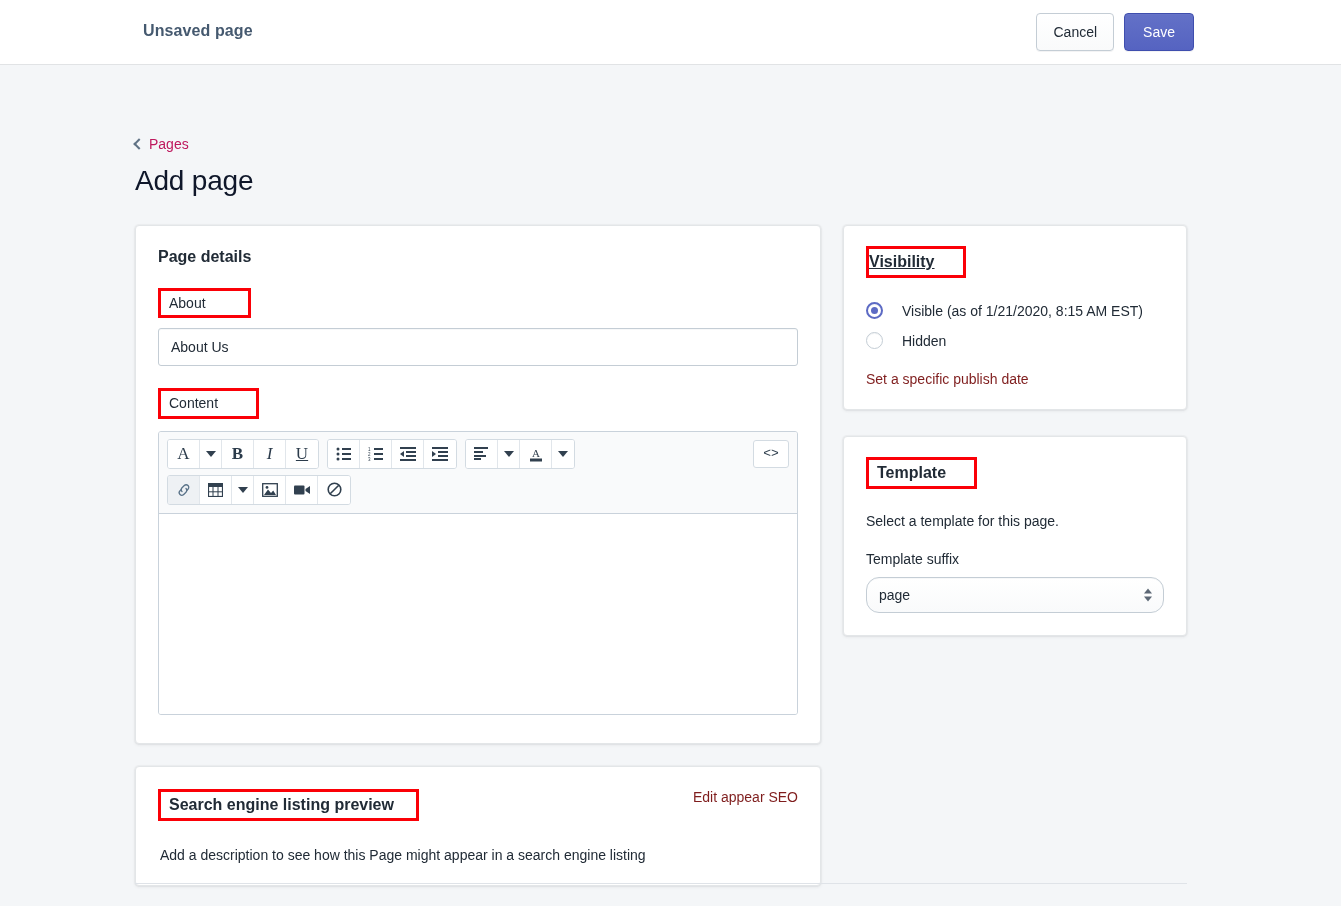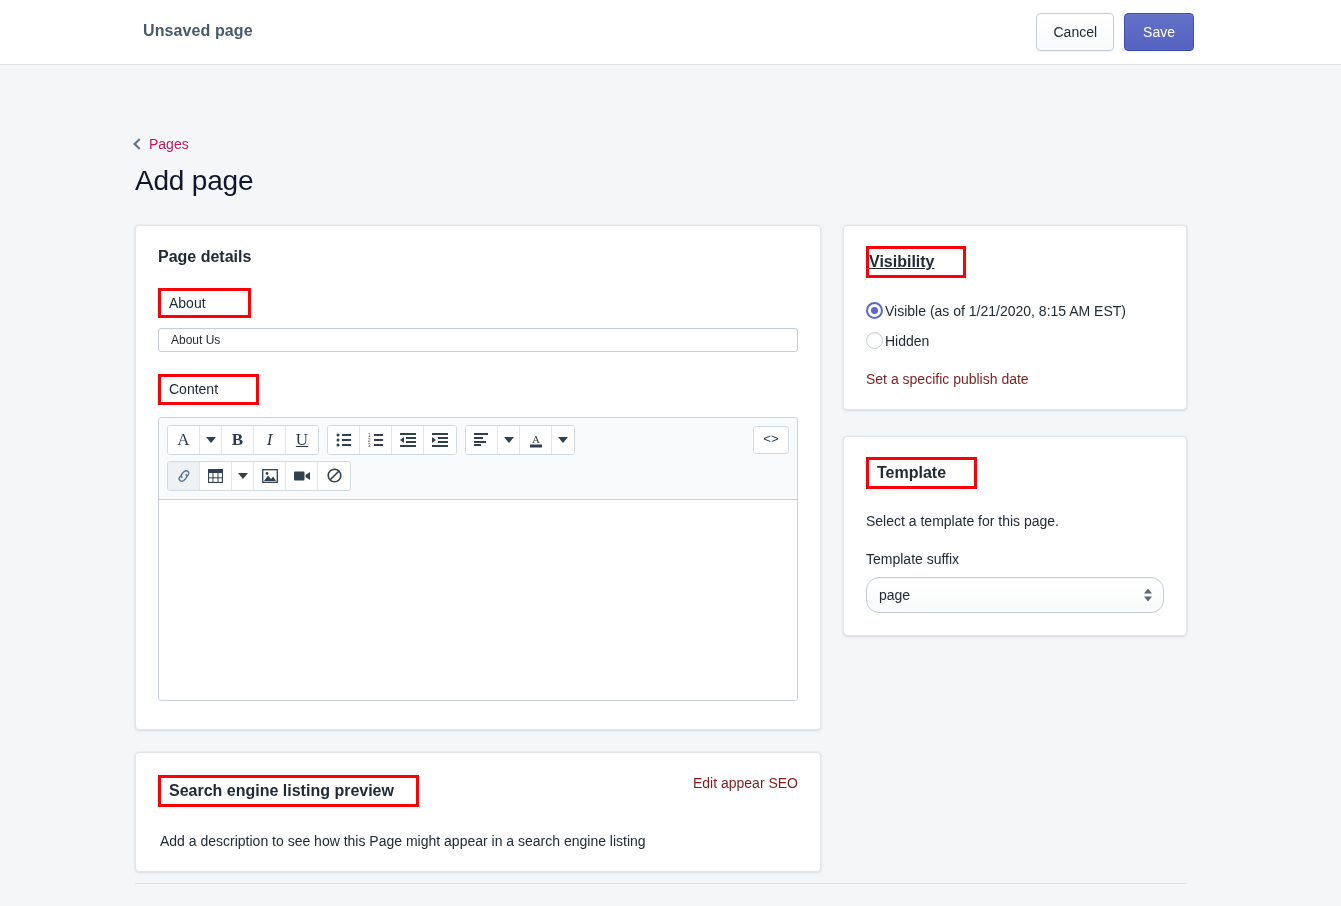--- a/index.html
+++ b/index.html
@@ -145,27 +145,27 @@
     padding: 22px 22px 28px 22px;
   }
   .pd-heading { margin-bottom: 22px; }
   .field-label {
     font-size: 14px;
     color: #212b36;
     line-height: 1.1;
   }
   .text-input {
     width: 100%;
-    height: 24px;
+    height: 38px;
     margin-top: 10px;
     border: 1px solid #c4cdd5;
     border-radius: 3px;
     background: #ffffff;
     font-family: "Liberation Sans", sans-serif;
-    font-size: 12px;
+    font-size: 14px;
     color: #212b36;
     padding: 0 12px;
     box-shadow: inset 0 1px 0 rgba(99,115,129,0.05);
   }
   .content-block { margin-top: 22px; }
 
   
   .editor {
     margin-top: 12px;
     border: 1px solid #c9d2db;
@@ -266,21 +266,21 @@
     color: #212b36;
     padding-left: 2px;
   }
 
   
   .side-card { padding: 20px 22px 22px 22px; }
   .radio-list { margin-top: 24px; }
   .radio-row {
     display: flex;
     align-items: center;
-    gap: 2px;
+    gap: 19px;
     cursor: pointer;
   }
   .radio-row + .radio-row { margin-top: 13px; }
   .radio {
     width: 17px; height: 17px;
     border-radius: 50%;
     border: 1px solid #c4cdd5;
     background: #fff;
     display: flex;
     align-items: center;

